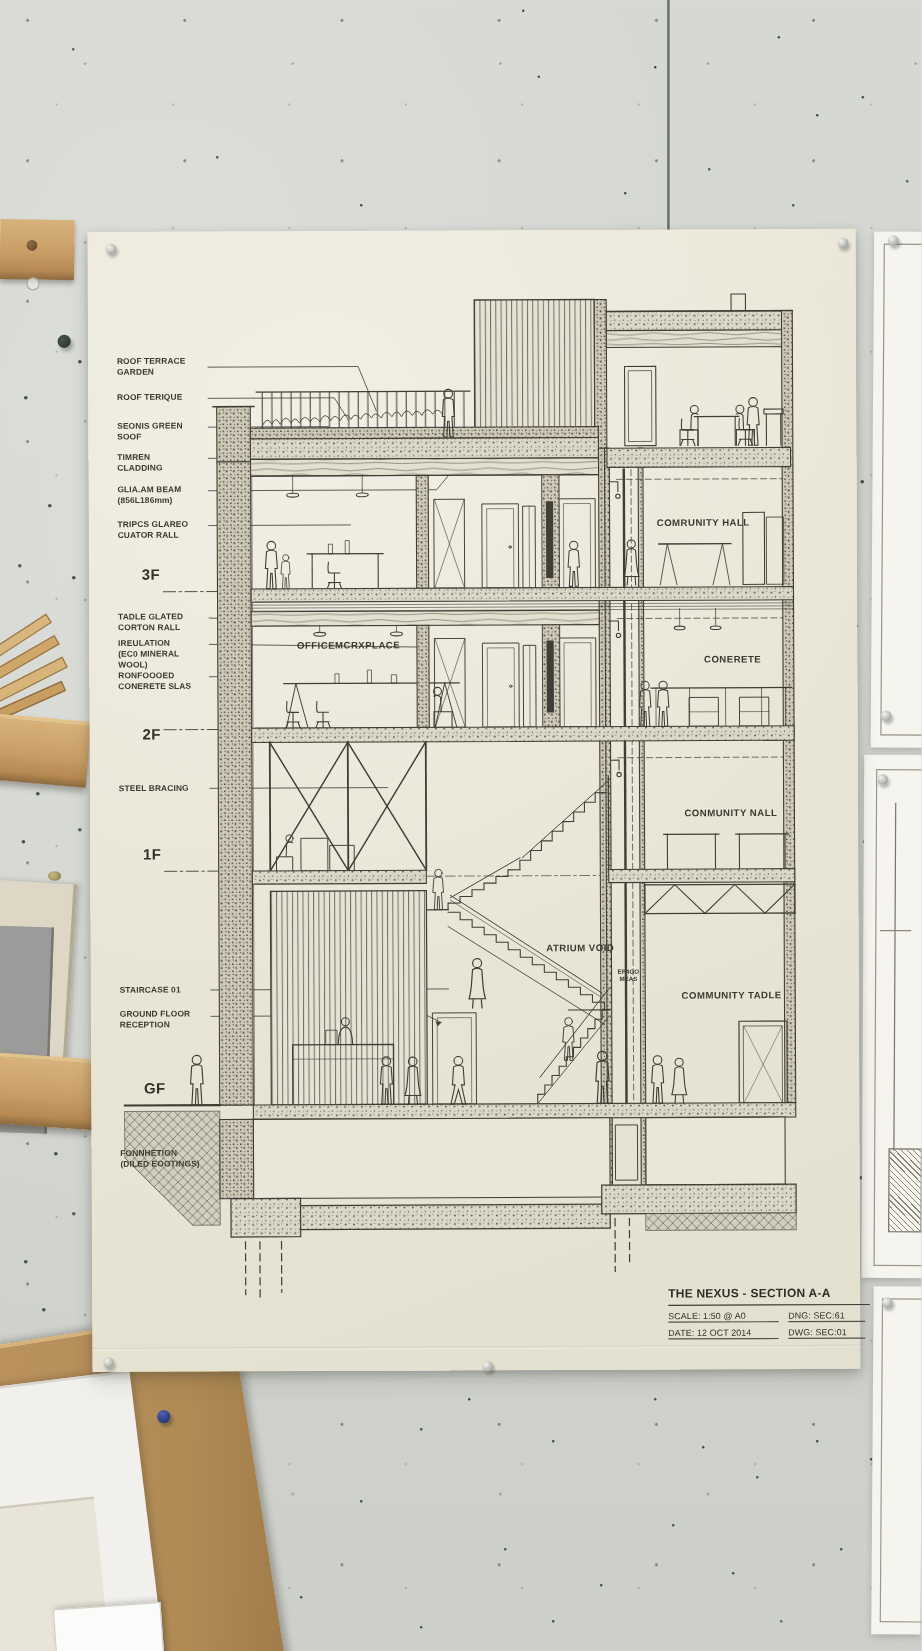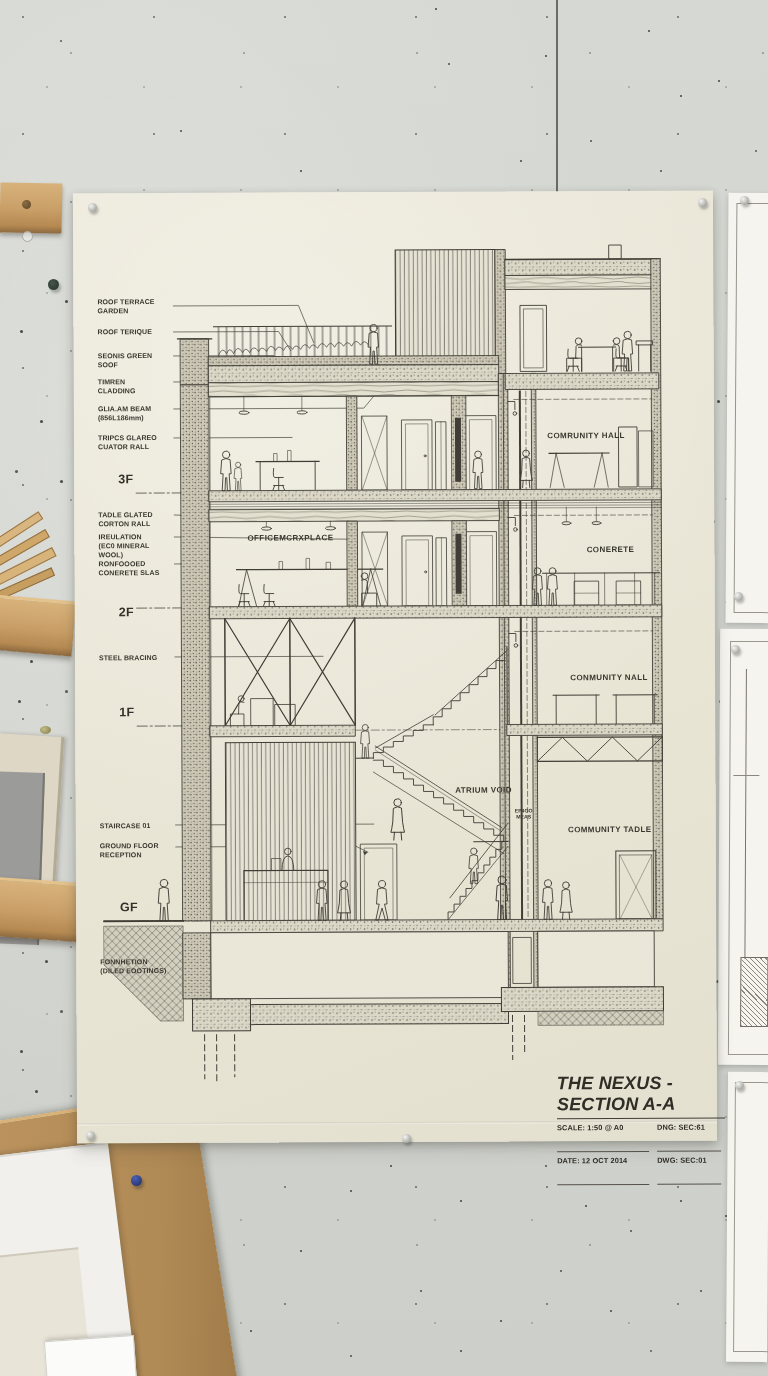--- a/index.html
+++ b/index.html
@@ -30,23 +30,23 @@
   .drw{position:absolute;left:0;top:0;}
   .crease{position:absolute;left:0;top:930px;width:640px;height:2px;
     background:linear-gradient(180deg,rgba(90,88,78,.14),rgba(255,255,255,.5));}
   .ann{position:absolute;left:24px;width:112px;font-size:7px;font-weight:bold;
     line-height:1.3;letter-spacing:.1px;color:#3a382f;white-space:pre-line;}
   .flabel{position:absolute;left:44px;font-size:12.5px;font-weight:bold;color:#33312a;letter-spacing:.3px;}
   .room{position:absolute;width:120px;text-align:center;font-size:8px;font-weight:bold;
     color:#3a382f;letter-spacing:.4px;white-space:pre-line;}
   .room.small{width:34px;font-size:5.2px;letter-spacing:0;}
   .tb{position:absolute;left:480px;top:882px;width:168px;color:#2f2d26;}
-  .tb-title{font-size:18px;font-weight:bold;letter-spacing:.2px;border-bottom:1.4px solid #403e35;padding-bottom:3px;font-style:italic;}
+  .tb-title{font-size:10px;font-weight:bold;letter-spacing:.2px;border-bottom:1.4px solid #403e35;padding-bottom:3px;}
   .tb-row{display:flex;gap:8px;margin-top:4px;}
-  .tb-cell{font-size:7.4px;font-weight:bold;border-bottom:1.1px solid #55524a;padding-bottom:19px;letter-spacing:.1px;}
+  .tb-cell{font-size:7.4px;font-weight:normal;border-bottom:1.1px solid #55524a;padding-bottom:0;letter-spacing:.1px;}
   .tb-c1{width:92px;} .tb-c2{width:64px;}
   .wire{position:absolute;left:556px;top:0;width:1.5px;height:194px;background:#555a50;opacity:.85;}
 </style>
 </head>
 <body>
 
 <div class="scene">
 
   <div class="wire"></div>
 

